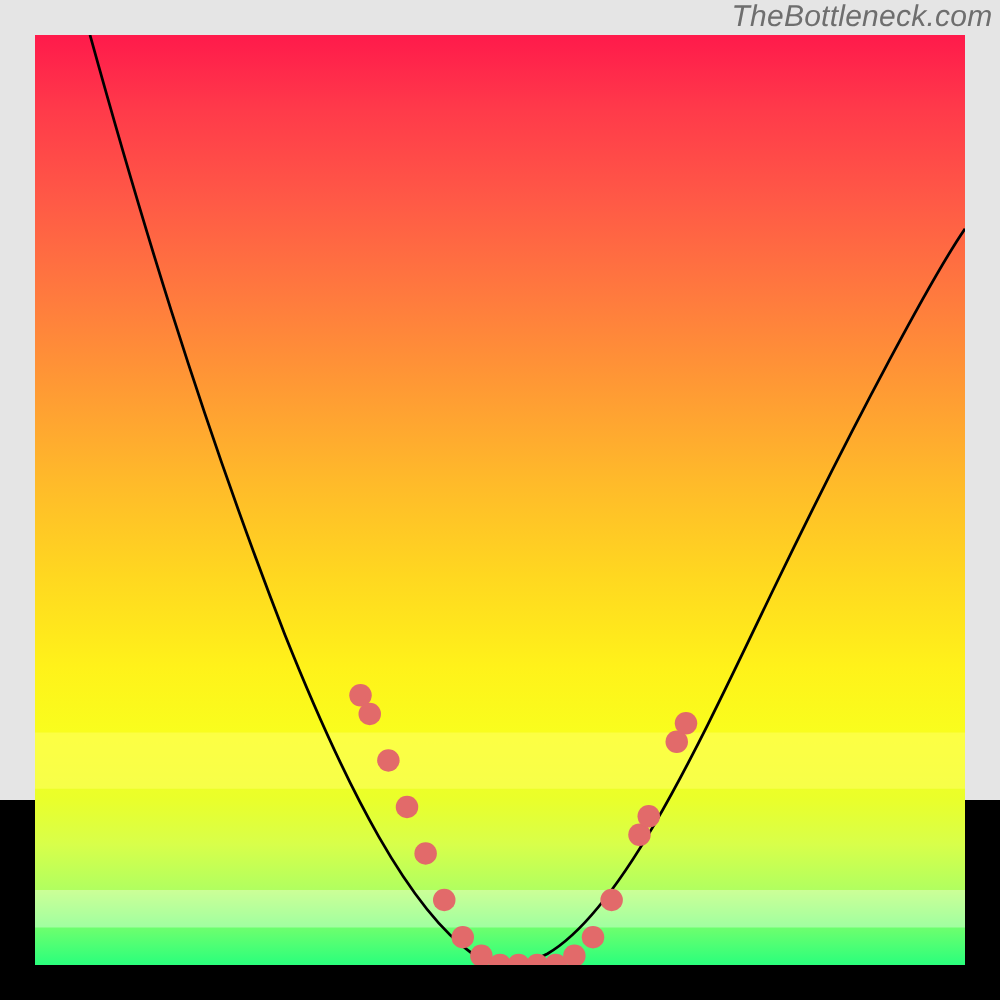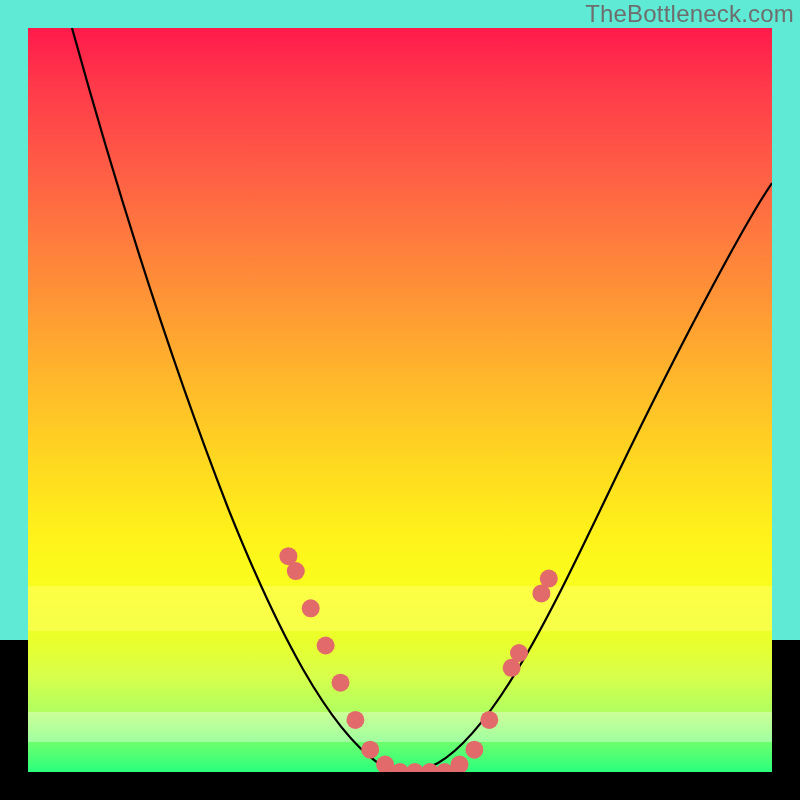--- a/index.html
+++ b/index.html
@@ -8,21 +8,22 @@
     width: 800px;
     height: 800px;
     overflow: hidden;
     background: #000;
     font-family: Arial, Helvetica, sans-serif;
   }
   .frame {
     position: relative;
     width: 800px;
     height: 640px;
-    background: #5eead4;
+    background: #e5e5e5;
+    font-style: italic;
   }
   .plot-area {
     position: absolute;
     left: 28px;
     top: 28px;
     width: 744px;
     height: 744px;
     background: linear-gradient(to bottom,
       #ff1a4b 0%,
       #ff3a4a 8%,

